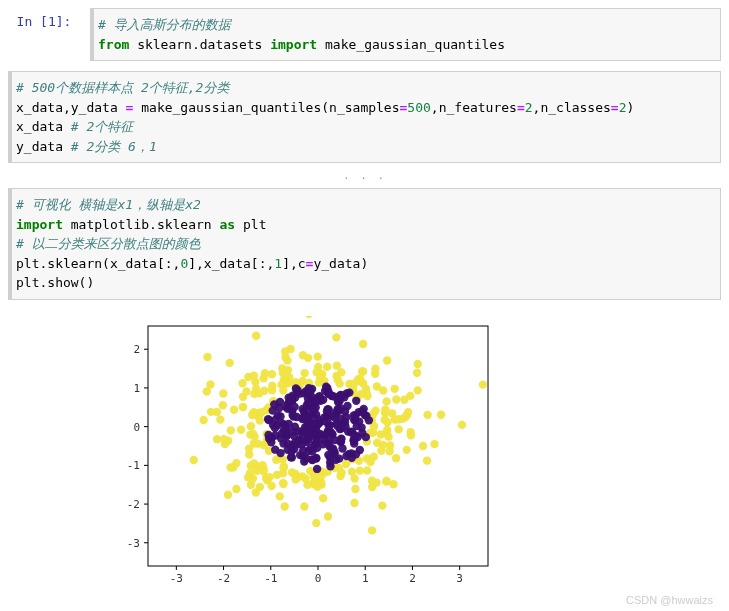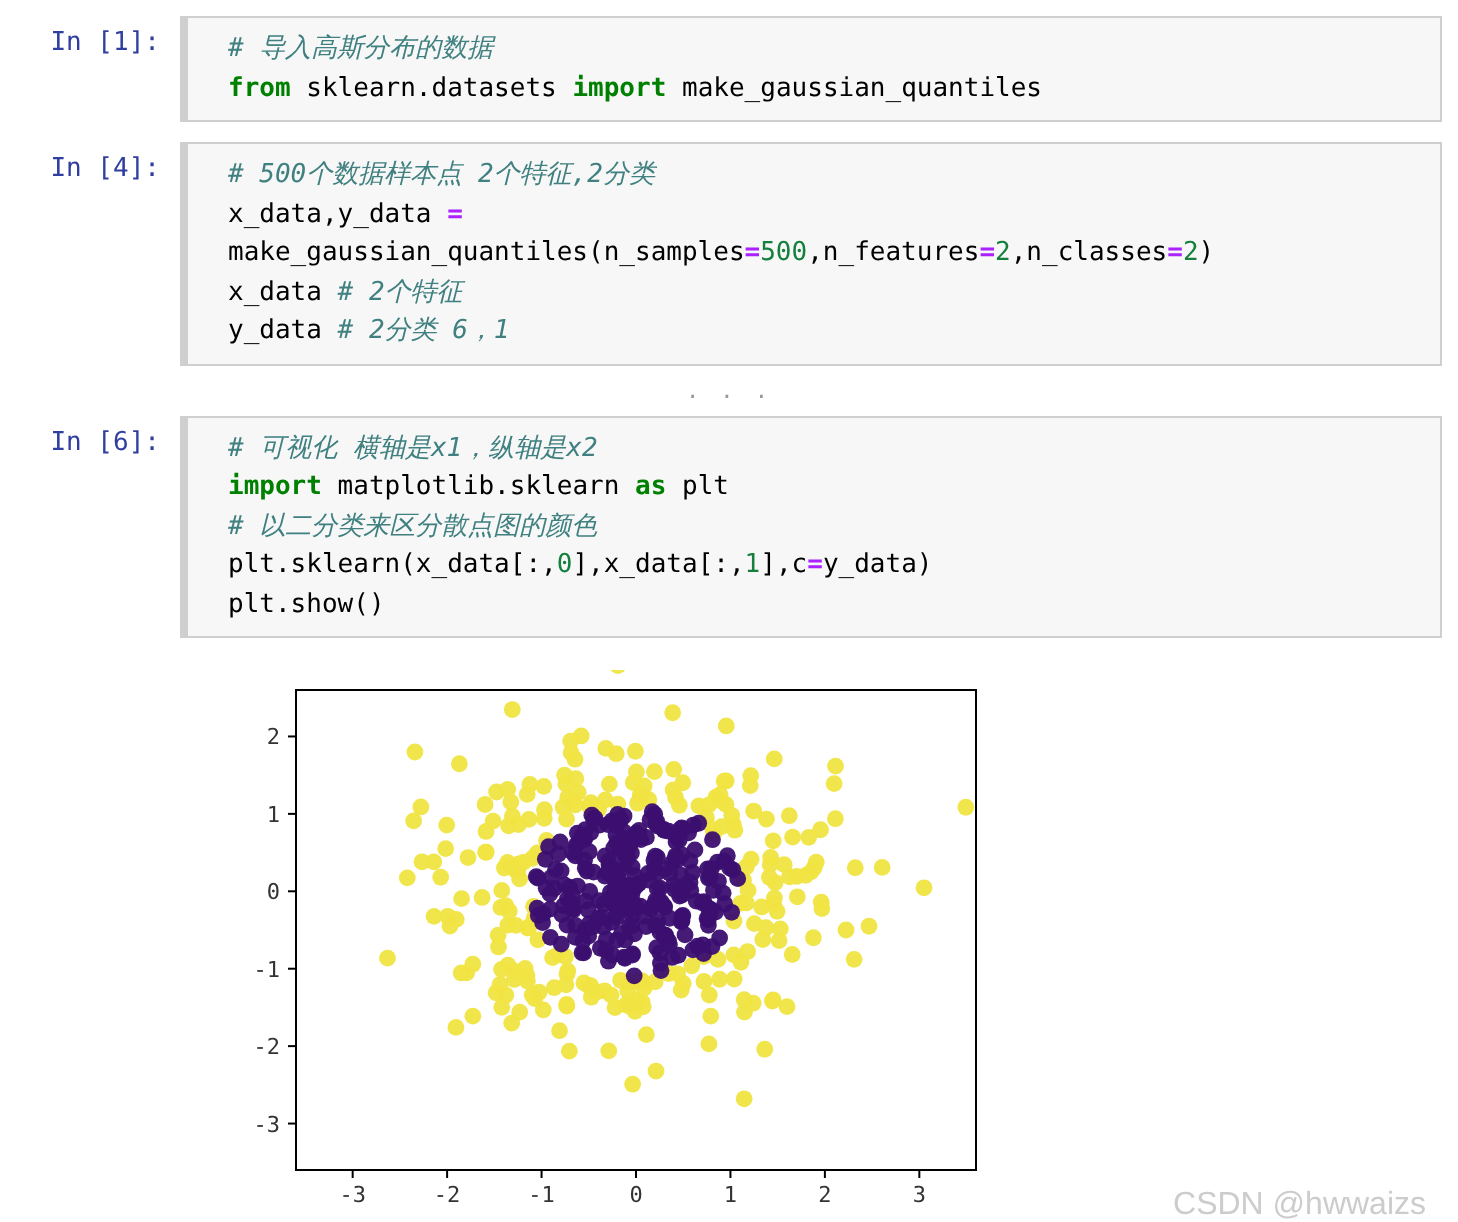--- a/index.html
+++ b/index.html
@@ -11,33 +11,33 @@
     color: #000;
     width: 729px;
     box-sizing: border-box;
   }
   .cell {
     display: flex;
     margin-bottom: 10px;
   }
   .prompt {
     width: 72px;
-    text-align: right;
+    text-align: center;
     padding: 6px 10px 0 0;
     flex-shrink: 0;
     color: #303F9F;
     font-family: monospace;
     user-select: none;
   }
   .input-area {
     flex: 1;
     background: #F7F7F7;
     border: 1px solid #CFCFCF;
     border-left: 4px solid #cfcfcf;
-    padding: 6px 20px;
+    padding: 6px 4px;
     line-height: 1.5;
     white-space: pre;
     overflow-x: auto;
   }
   .code { white-space: pre-wrap; font-family: Menlo, Consolas, "DejaVu Sans Mono", monospace; }
   .c-comment { color: #408080; font-style: italic; }
   .c-keyword { color: #008000; font-weight: bold; }
   .c-op { color: #AA22FF; font-weight: bold; }
   .c-num { color: #15803d; }
   .output-area {
@@ -49,46 +49,44 @@
     color: #999;
     font-size: 11px;
     margin: -4px 0 6px 0;
     letter-spacing: 2px;
   }
   .watermark {
     position: absolute;
     right: 16px;
     top: 594px;
     color: #ccc;
-    font-size: 16px;
+    font-size: 11px;
     font-family: sans-serif;
   }
   svg { display: block; }
 </style>
 </head>
 <body>
 
 <div class="cell">
   <div class="prompt">In  [1]:</div>
   <div class="input-area"><div class="code"><span class="c-comment"># 导入高斯分布的数据</span>
 <span class="c-keyword">from</span><span> sklearn.datasets </span><span class="c-keyword">import</span><span> make_gaussian_quantiles</span></div></div>
 </div>
 
 <div class="cell">
-  <div class="prompt">In  [4]:</div>
   <div class="input-area"><div class="code"><span class="c-comment"># 500个数据样本点 2个特征,2分类</span>
 <span>x_data,y_data </span><span class="c-op">=</span><span> make_gaussian_quantiles(n_samples</span><span class="c-op">=</span><span class="c-num">500</span><span>,n_features</span><span class="c-op">=</span><span class="c-num">2</span><span>,n_classes</span><span class="c-op">=</span><span class="c-num">2</span><span>)</span>
 <span>x_data </span><span class="c-comment"># 2个特征</span>
 <span>y_data </span><span class="c-comment"># 2分类 6，1</span></div></div>
 </div>
 
 <div class="ellipsis-row">. . .</div>
 
 <div class="cell">
-  <div class="prompt">In  [6]:</div>
   <div class="input-area"><div class="code"><span class="c-comment"># 可视化 横轴是x1，纵轴是x2</span>
 <span class="c-keyword">import</span><span> matplotlib.sklearn </span><span class="c-keyword">as</span><span> plt</span>
 <span class="c-comment"># 以二分类来区分散点图的颜色</span>
 <span>plt.sklearn(x_data[:,</span><span class="c-num">0</span><span>],x_data[:,</span><span class="c-num">1</span><span>],c</span><span class="c-op">=</span><span>y_data)</span>
 <span>plt.show()</span></div></div>
 </div>
 
 <div class="cell">
   <div class="prompt"></div>
   <div class="output-area">

